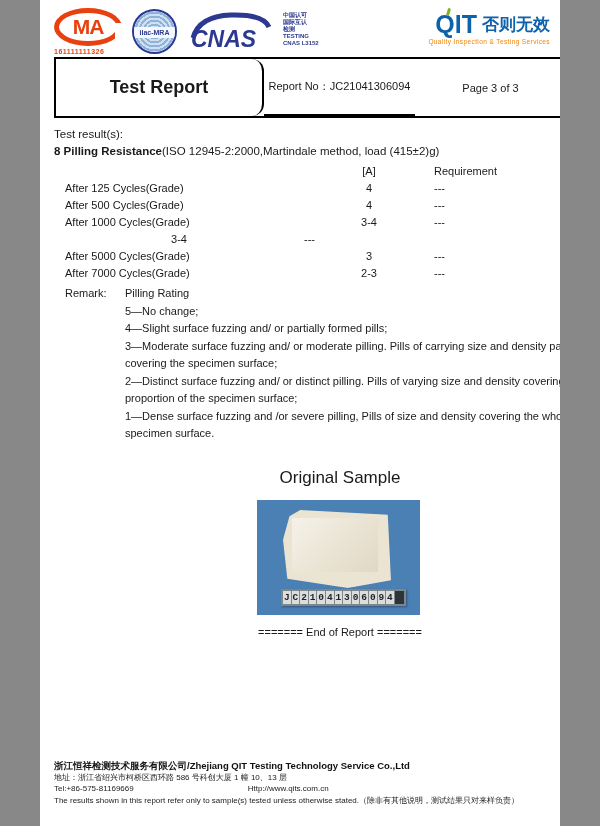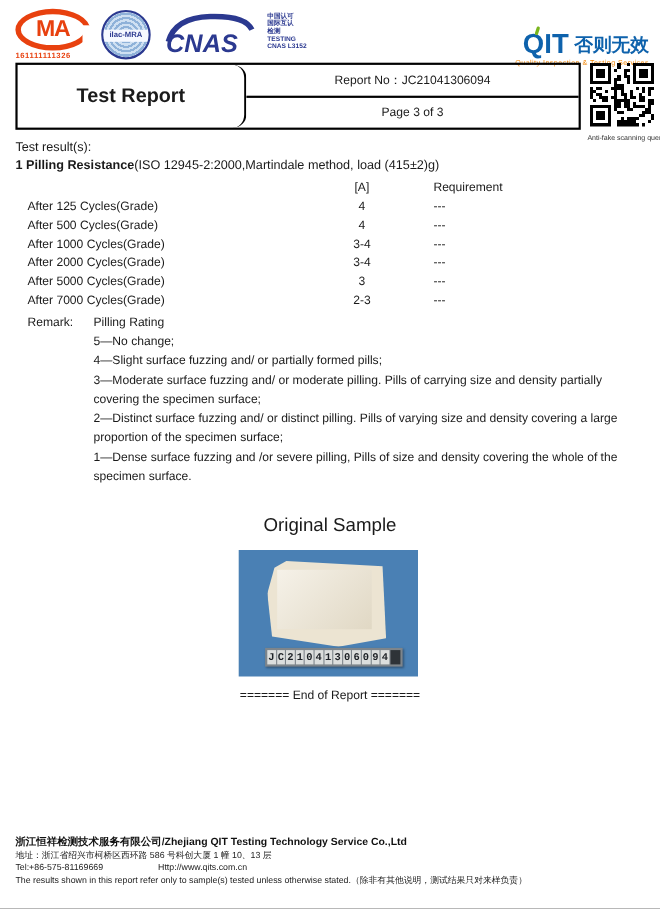--- a/index.html
+++ b/index.html
@@ -1,18 +1,18 @@
 <!DOCTYPE html>
 <html><head>
 <meta charset="utf-8">
 <style>
   * { margin:0; padding:0; box-sizing:border-box; }
   html,body { background:#888; }
   .page {
-    position:relative; width:600px; height:826px; margin:0 auto;
+    position:relative; width:520px; height:826px; margin:0 auto;
     background:#ffffff; overflow:hidden;
     font-family:"Liberation Sans","DejaVu Sans",sans-serif; color:#1a1a1a;
   }
   
   .logos { position:absolute; left:14px; top:8px; height:50px; display:flex; align-items:flex-start; gap:10px; }
   .cma-wrap { text-align:left; }
   .cma-oval {
     width:68px; height:38px; border:5px solid #e8410f; border-radius:50%;
     display:flex; align-items:center; justify-content:center; position:relative;
   }
@@ -25,31 +25,31 @@
     position:relative; overflow:hidden;
   }
   .ilac-band {
     position:absolute; left:0; right:0; top:16px; height:11px; background:#f5f8ff;
     display:flex; align-items:center; justify-content:center;
     font-size:7px; font-weight:bold; color:#2b3990;
   }
   .cnas-wrap { margin-top:4px; }
   .cnas-svg { display:block; }
   .accred-text { font-size:6px; line-height:7px; color:#2b3990; font-weight:bold; margin-top:4px; }
-  .qit { position:absolute; right:10px; top:28px; text-align:right; }
+  .qit { position:absolute; right:10px; top:12px; text-align:right; }
   .qit-row { display:flex; align-items:flex-end; justify-content:flex-end; }
   .qit-en { font-size:25px; font-weight:bold; color:#0e62ac; letter-spacing:0px; position:relative; line-height:24px; }
   .qit-accent { position:absolute; top:-4px; left:19px; width:3px; height:8px; background:#7ab51d; transform:rotate(18deg); border-radius:2px; }
   .qit-cn { font-size:17px; font-weight:bold; color:#0e62ac; margin-left:5px; line-height:22px; }
   .qit-tag { font-size:6.5px; color:#f08300; margin-top:2px; letter-spacing:0.4px; }
   
   .hdr-table { position:absolute; left:14px; top:57px; width:514px; height:61px; border:2px solid #000; display:flex; }
   .hdr-left { width:208px; border-right:2px solid #000; display:flex; align-items:center; justify-content:center;border-radius:12px; }
   .hdr-title { font-size:18px; font-weight:bold; }
-  .hdr-right { flex:1; display:flex; flex-direction:column; }
+  .hdr-right { flex:1; display:flex; flex-direction:row; }
   .hdr-cell { flex:1; display:flex; align-items:center; justify-content:center; font-size:11px; }
   .hdr-cell.first { border-bottom:2px solid #000; }
   
   .qr-wrap { position:absolute; left:534px; top:57px; width:63px; text-align:center; }
   .qr-caption { font-size:6.4px; color:#333; margin-top:2px; white-space:nowrap; }
   
   .section-title { position:absolute; left:14px; top:128px; font-size:11.5px; font-weight:normal; }
   .test-title { position:absolute; left:14px; top:145px; font-size:11.5px; }
   .test-title b { font-weight:bold; }
   .results-table { position:absolute; left:14px; top:163px; width:566px; font-size:11px; }
@@ -83,21 +83,21 @@
   .label-board:after { content:""; width:9px; height:13px; background:#2e3338; }
   
   .end-line { position:absolute; left:0; top:626px; width:600px; text-align:center; font-size:11px; }
   
   .footer { position:absolute; left:14px; top:760px; width:574px; font-size:8px; line-height:11.5px; color:#222; }
   .f-company { font-size:9.5px; font-weight:bold; color:#111; }
   .f-line2 { display:flex; justify-content:space-between; align-items:center; }
   .f-addr-cn { font-size:8px; }
   .f-addr-en { font-size:7.3px; }
   .f-line3 { display:flex; }
-  .f-web { margin-left:50px; }
+  .f-web { margin-left:114px; }
 </style>
 </head>
 <body>
 
 <div class="page">
 
   <div class="logos">
     <div class="cma-wrap">
       <div class="cma-oval">
         <span class="cma-ma">MA</span>
@@ -360,21 +360,21 @@
         <rect x="13" y="20" width="1" height="1" fill="#000"></rect>
         <rect x="14" y="20" width="1" height="1" fill="#000"></rect>
         <rect x="15" y="20" width="1" height="1" fill="#000"></rect>
         <rect x="17" y="20" width="1" height="1" fill="#000"></rect>
       </svg>
     <div class="qr-caption">Anti-fake scanning query</div>
   </div>
 
   <div class="section-title">Test result(s):</div>
   <div class="test-title">
-    <b>1 Pilling Resistance</b><span>(ISO 12945-2:2000,Martindale method, load (415±2)g)</span>
+    <b>8 Pilling Resistance</b><span>(ISO 12945-2:2000,Martindale method, load (415±2)g)</span>
   </div>
 
   <div class="results-table">
     <div class="r-row r-head">
       <div class="r-param"></div>
       <div class="r-a">[A]</div>
       <div class="r-req">Requirement</div>
     </div>
     <div id="results-rows">
         <div class="r-row">
@@ -386,21 +386,20 @@
           <div class="r-param">After 500 Cycles(Grade)</div>
           <div class="r-a">4</div>
           <div class="r-req">---</div>
         </div>
         <div class="r-row">
           <div class="r-param">After 1000 Cycles(Grade)</div>
           <div class="r-a">3-4</div>
           <div class="r-req">---</div>
         </div>
         <div class="r-row">
-          <div class="r-param">After 2000 Cycles(Grade)</div>
           <div class="r-a">3-4</div>
           <div class="r-req">---</div>
         </div>
         <div class="r-row">
           <div class="r-param">After 5000 Cycles(Grade)</div>
           <div class="r-a">3</div>
           <div class="r-req">---</div>
         </div>
         <div class="r-row">
           <div class="r-param">After 7000 Cycles(Grade)</div>

